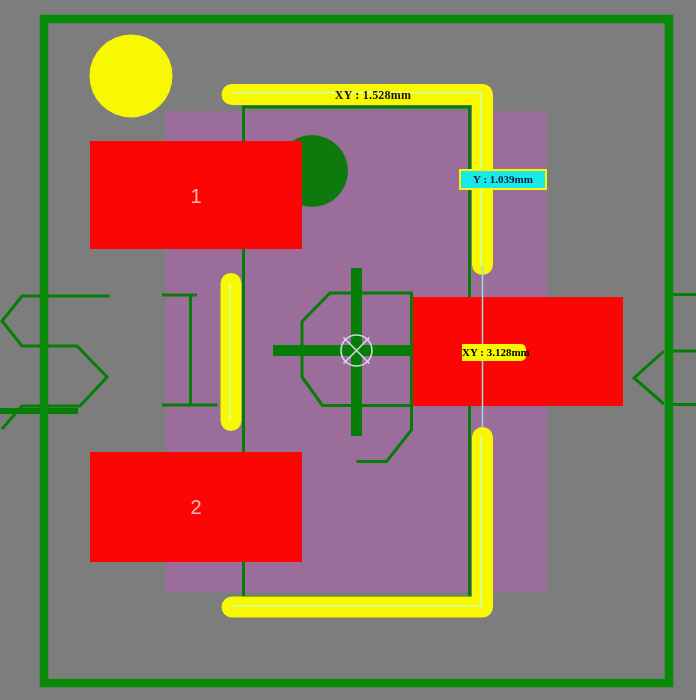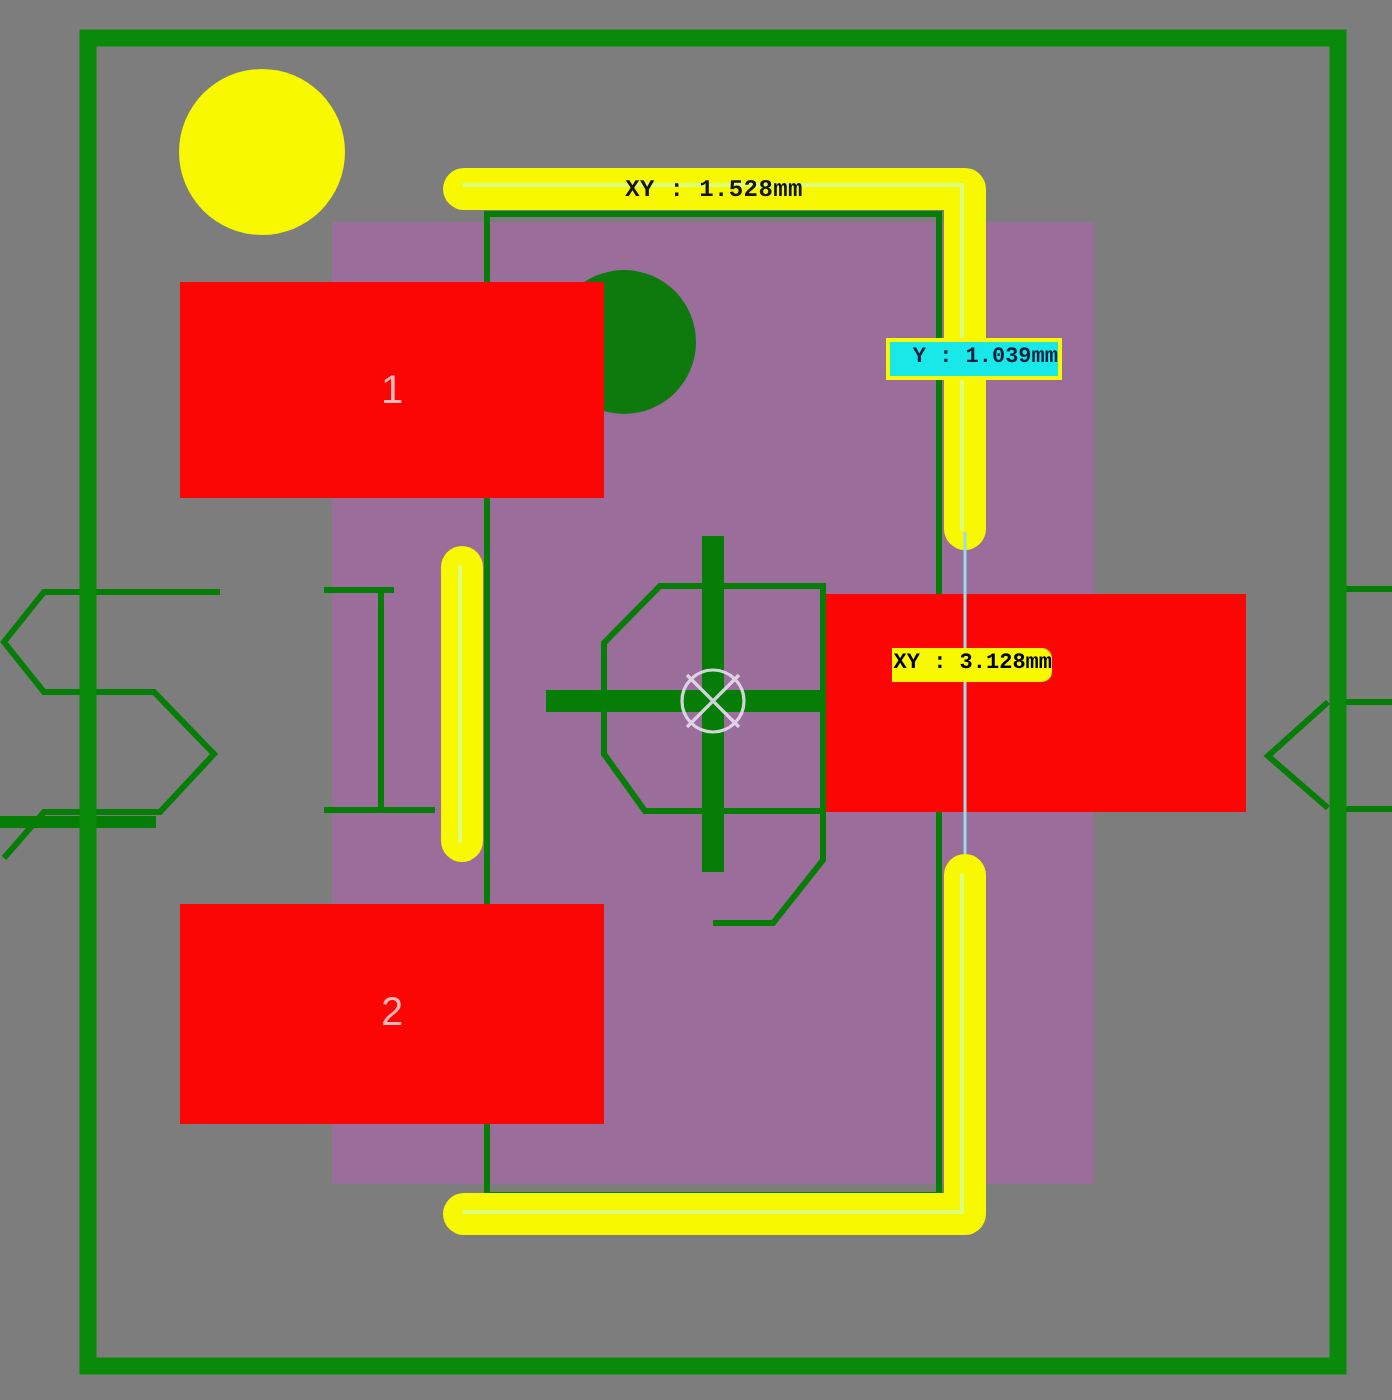--- a/index.html
+++ b/index.html
@@ -6,44 +6,45 @@
   #canvas{
     position:relative;
     width:696px;height:700px;
     overflow:hidden;
     background:var(--background,#7d7d7d);
     font-family:"Liberation Sans", sans-serif;
   }
   #canvas svg{position:absolute;left:0;top:0;}
   .overlay-label{
     position:absolute;
-    font-family:Liberation Mono, monospace;
+    font-family:Liberation Serif, serif;
     font-weight:bold;
     white-space:nowrap;
     box-sizing:border-box;
-    text-align:right;
+    text-align:center;
+    margin-left:16px;
   }
   #dim-top{
     left:357px;top:95px;
     transform:translate(-50%,-50%);
     font-size:12px;
     color:#141414;
     letter-spacing:0.2px;
   }
   #dim-y{
     left:443px;top:169px;
     width:88px;height:21px;
     background:var(--highlight-cyan,#19e8e8);
     border:2px solid var(--silk-yellow,#f8f800);
     color:var(--label-text-dark,#0b2040);
     font-size:11px;line-height:16px;
   }
   #dim-xy{
-    left:446px;top:324px;
-    width:80px;height:17px;
+    left:446px;top:344px;
+    width:64px;height:17px;
     background:var(--silk-yellow,#f8f800);
     border-radius:0 5px 5px 0;
     color:#000;
     font-size:11px;line-height:17px;
   }
   .pad-number{
     position:absolute;
     transform:translate(-50%,-50%);
     color:var(--pad-number,#ffb9b9);
     font-size:20px;

